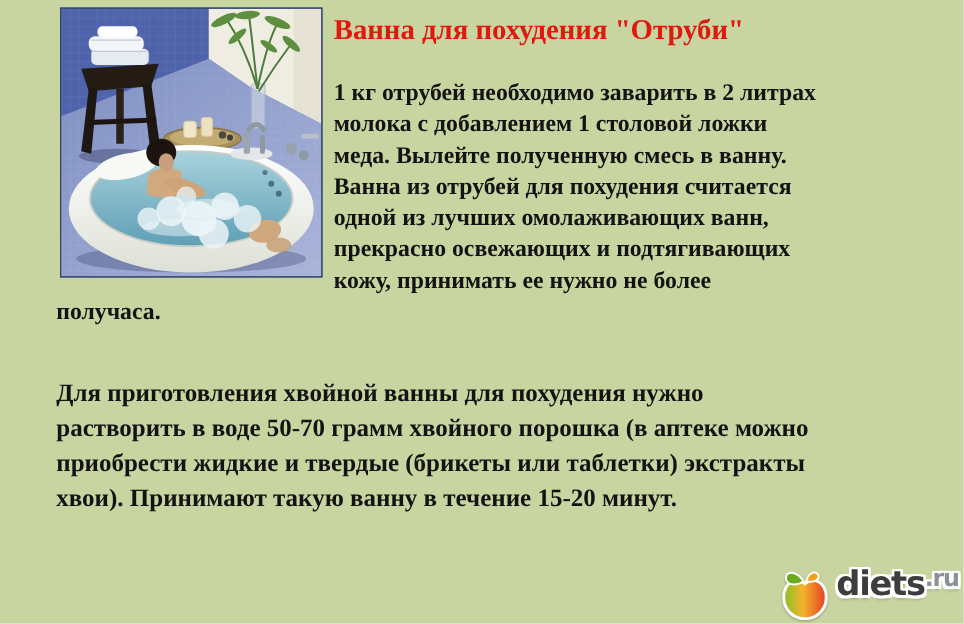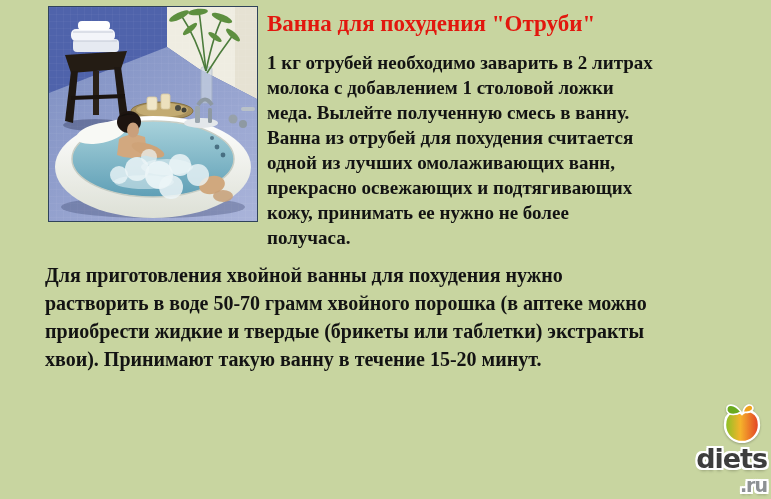--- a/index.html
+++ b/index.html
@@ -25,37 +25,36 @@
   h1.sec-title, h2.sec-title{
     margin:4px 0 0 0;
     font-size:23px;
     line-height:27px;
     color:#e2170e;
     font-weight:bold;
   }
   h2.sec-title{margin-top:26px;}
   .para{white-space:pre-line;margin:0;}
   .para1{
-    margin-top:13px;
+    margin-top:25px;
     font-size:19px;
     line-height:25px;
   }
   .para2{
-    margin-top:11px;
+    margin-top:39px;
     margin-right:-20px;
     font-size:20px;
     line-height:28px;
   }
   .logo{
     position:absolute;
     right:4px;bottom:3px;
-    display:flex;align-items:flex-end;
+    display:flex;align-items:flex-start;
     font-family:"DejaVu Sans","Liberation Sans",sans-serif;
     user-select:none;
-    flex-direction:column;
   }
   .logo .apple{margin-right:4px;filter:drop-shadow(0 1px 1px rgba(0,0,0,.25));}
   .logo .brand{
     font-size:27px;font-weight:bold;color:#3d3d3d;letter-spacing:-1px;
     text-shadow:-2px -2px 0 #fff,2px -2px 0 #fff,-2px 2px 0 #fff,2px 2px 0 #fff,0 -2px 0 #fff,0 2px 0 #fff,-2px 0 0 #fff,2px 0 0 #fff,0 3px 3px rgba(0,0,0,.25);
   }
   .logo .tld{
     font-size:19px;font-weight:bold;color:#8d9194;letter-spacing:-1px;
     text-shadow:-2px -2px 0 #fff,2px -2px 0 #fff,-2px 2px 0 #fff,2px 2px 0 #fff,0 -2px 0 #fff,0 2px 0 #fff,-2px 0 0 #fff,2px 0 0 #fff,0 3px 3px rgba(0,0,0,.25);
   }

